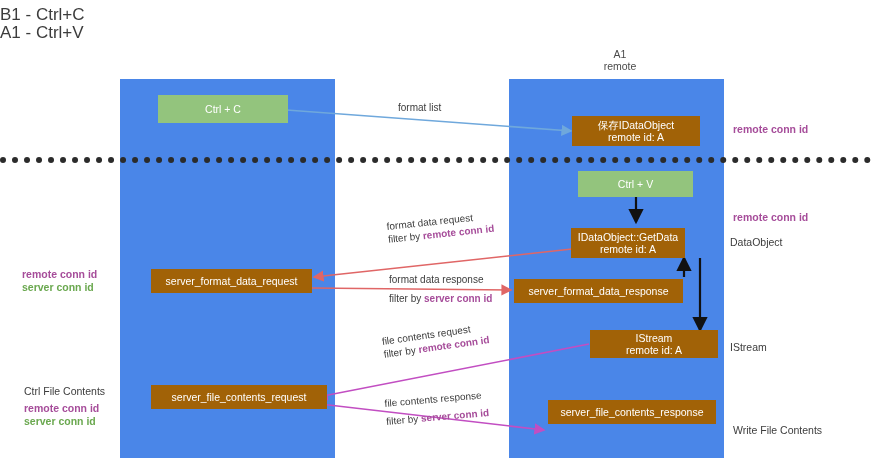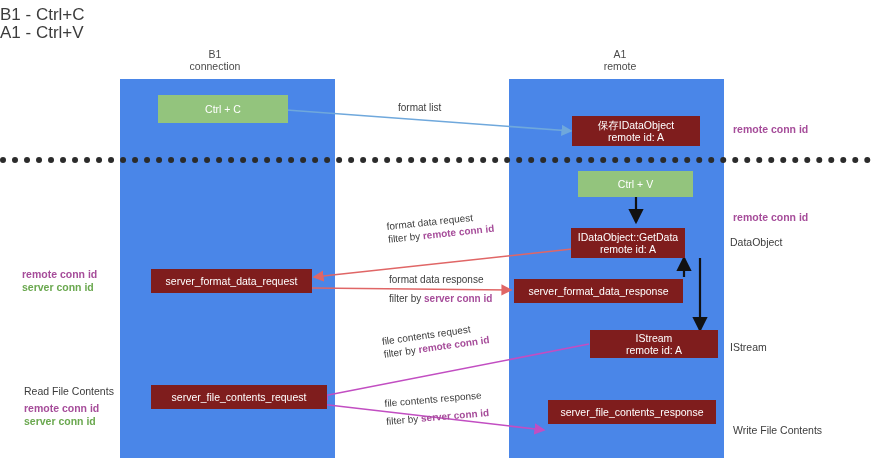--- a/index.html
+++ b/index.html
@@ -35,21 +35,21 @@
   }
 
   
   .node{
     position:absolute;box-sizing:border-box;
     display:flex;flex-direction:column;align-items:center;justify-content:center;
     color:#ffffff;font-size:10.5px;line-height:12.5px;text-align:center;
     white-space:nowrap;
   }
   .node.green{background:#93c47d;}
-  .node.orange{background:#7f1d1d;}
+  .node.orange{background:#a16207;}
   .node .l2{font-size:10.5px;}
 
   
   .sidelabel{position:absolute;font-size:10.5px;line-height:13px;white-space:nowrap;}
   .purple{color:#a64d9a;font-weight:bold;}
   .green-t{color:#6aa84f;font-weight:bold;}
   .plain{color:#3c3c3c;}
 
   
   .edgelabel{
@@ -63,24 +63,20 @@
 </head>
 <body>
 
 <div class="stage">
 
   <div class="title">
     <div>B1 - Ctrl+C</div>
     <div>A1 - Ctrl+V</div>
   </div>
 
-  <div class="colhead" style="left:150px;top:48px;width:130px;">
-    <div>B1</div>
-    <div>connection</div>
-  </div>
   <div class="colhead" style="left:555px;top:48px;width:130px;">
     <div>A1</div>
     <div>remote</div>
   </div>
 
   <div class="lane" style="left:120px;top:79px;width:215px;height:379px;"></div>
   <div class="lane" style="left:509px;top:79px;width:215px;height:379px;"></div>
 
   <svg class="arrows" viewBox="0 0 871 467">
     <defs>
@@ -188,17 +184,17 @@
 
   <div class="sidelabel purple" style="left:733px;top:123px;">remote conn id</div>
   <div class="sidelabel purple" style="left:733px;top:211px;">remote conn id</div>
   <div class="sidelabel plain" style="left:730px;top:236px;">DataObject</div>
   <div class="sidelabel plain" style="left:730px;top:341px;">IStream</div>
   <div class="sidelabel plain" style="left:733px;top:424px;">Write File Contents</div>
 
   <div class="sidelabel purple" style="left:22px;top:268px;">remote conn id</div>
   <div class="sidelabel green-t" style="left:22px;top:281px;">server conn id</div>
 
-  <div class="sidelabel plain" style="left:24px;top:385px;">Read File Contents</div>
+  <div class="sidelabel plain" style="left:24px;top:385px;">Ctrl File Contents</div>
   <div class="sidelabel purple" style="left:24px;top:402px;">remote conn id</div>
   <div class="sidelabel green-t" style="left:24px;top:415px;">server conn id</div>
 
 </div>
 
 </body></html>

